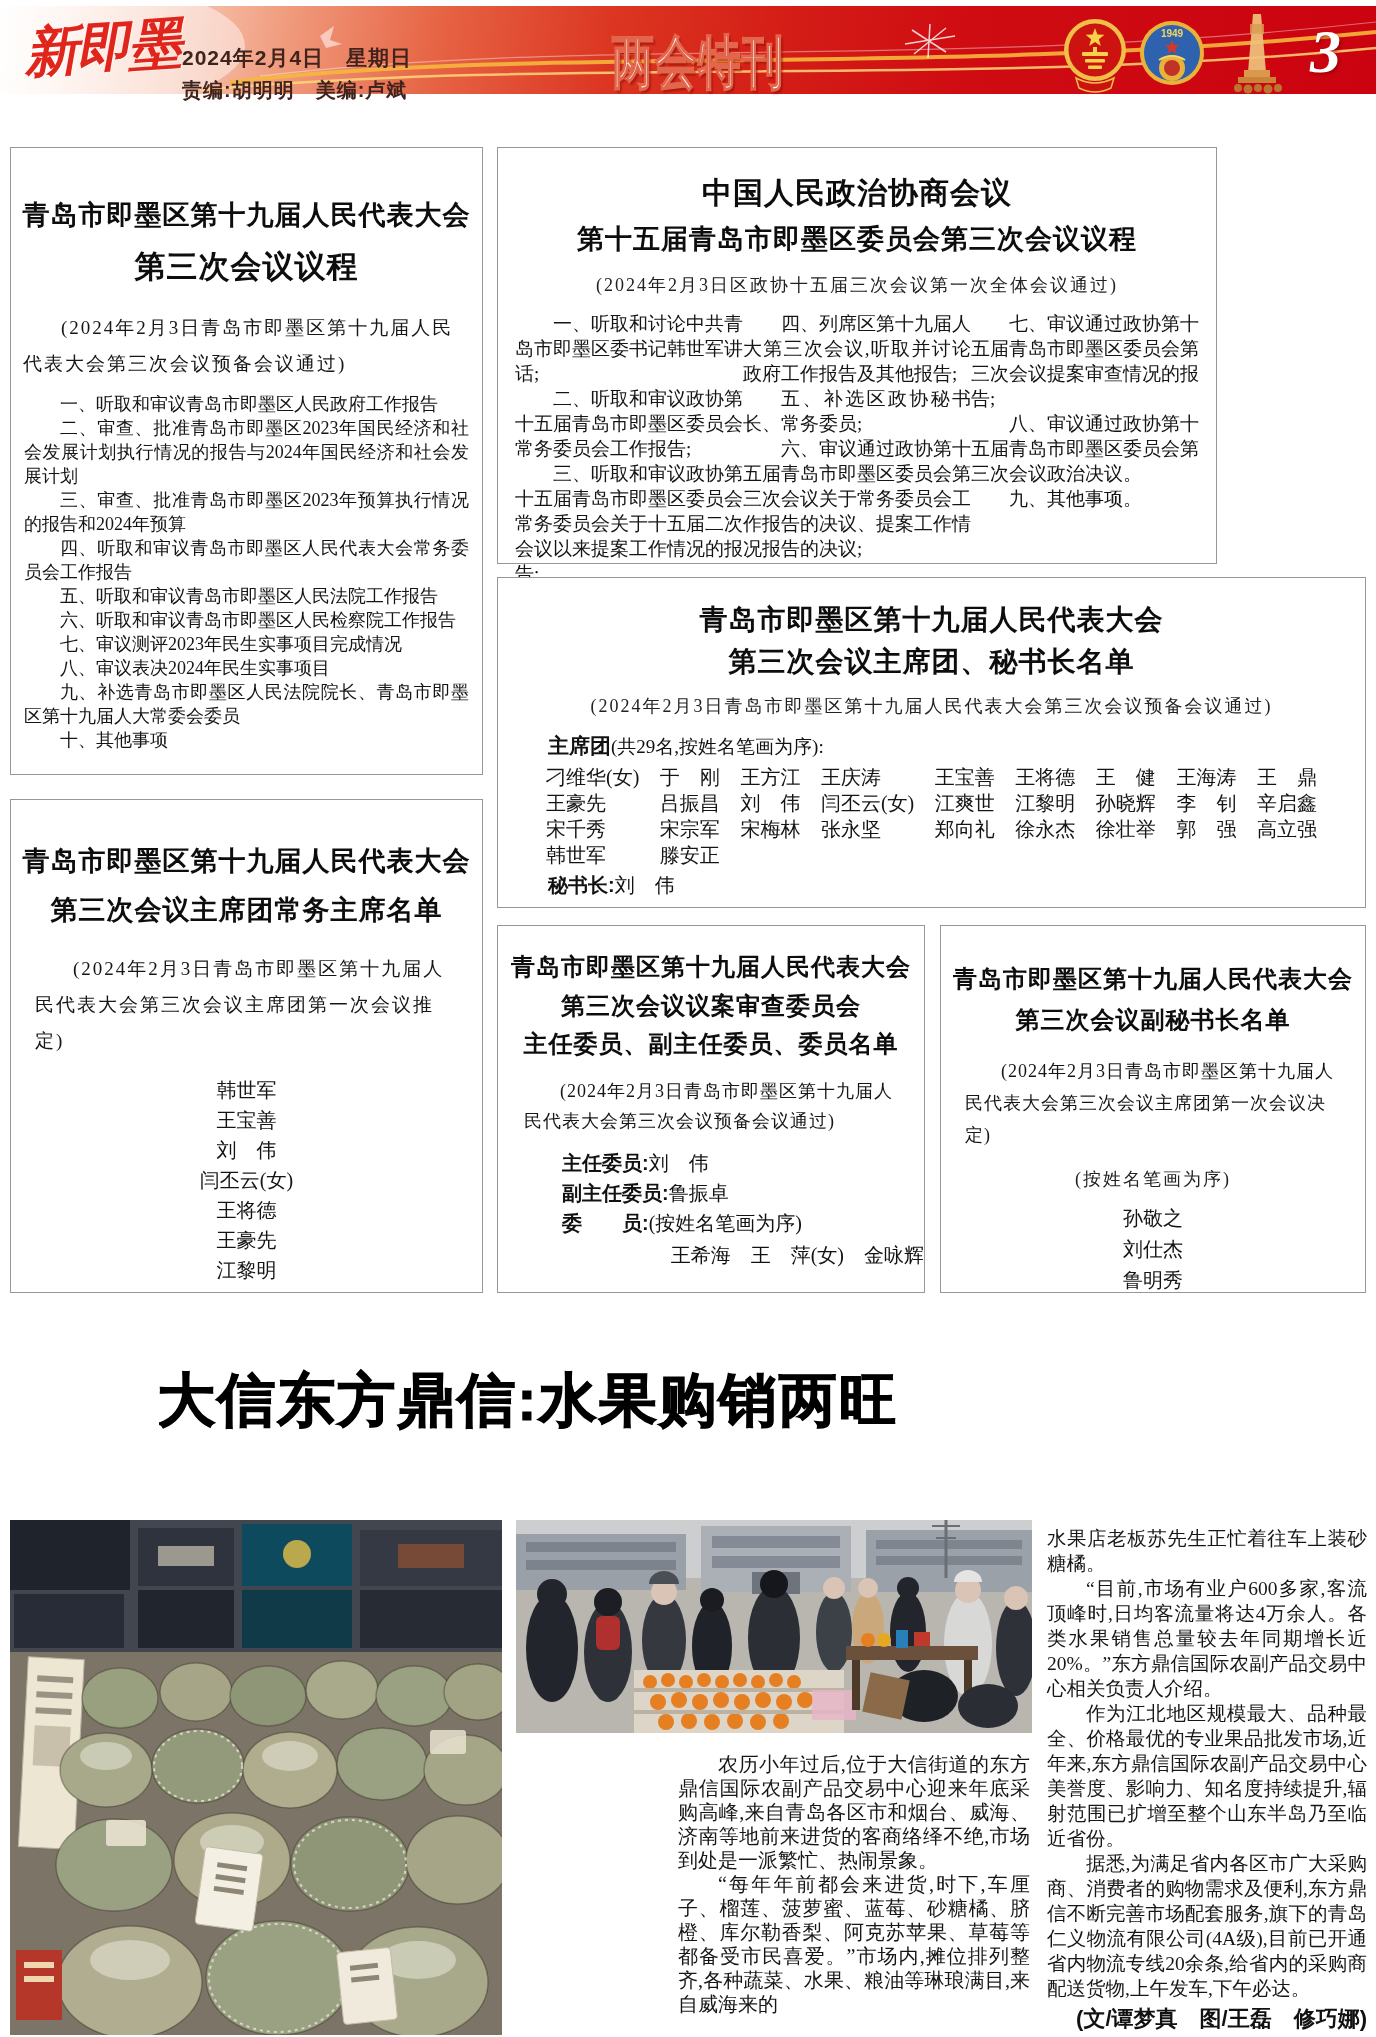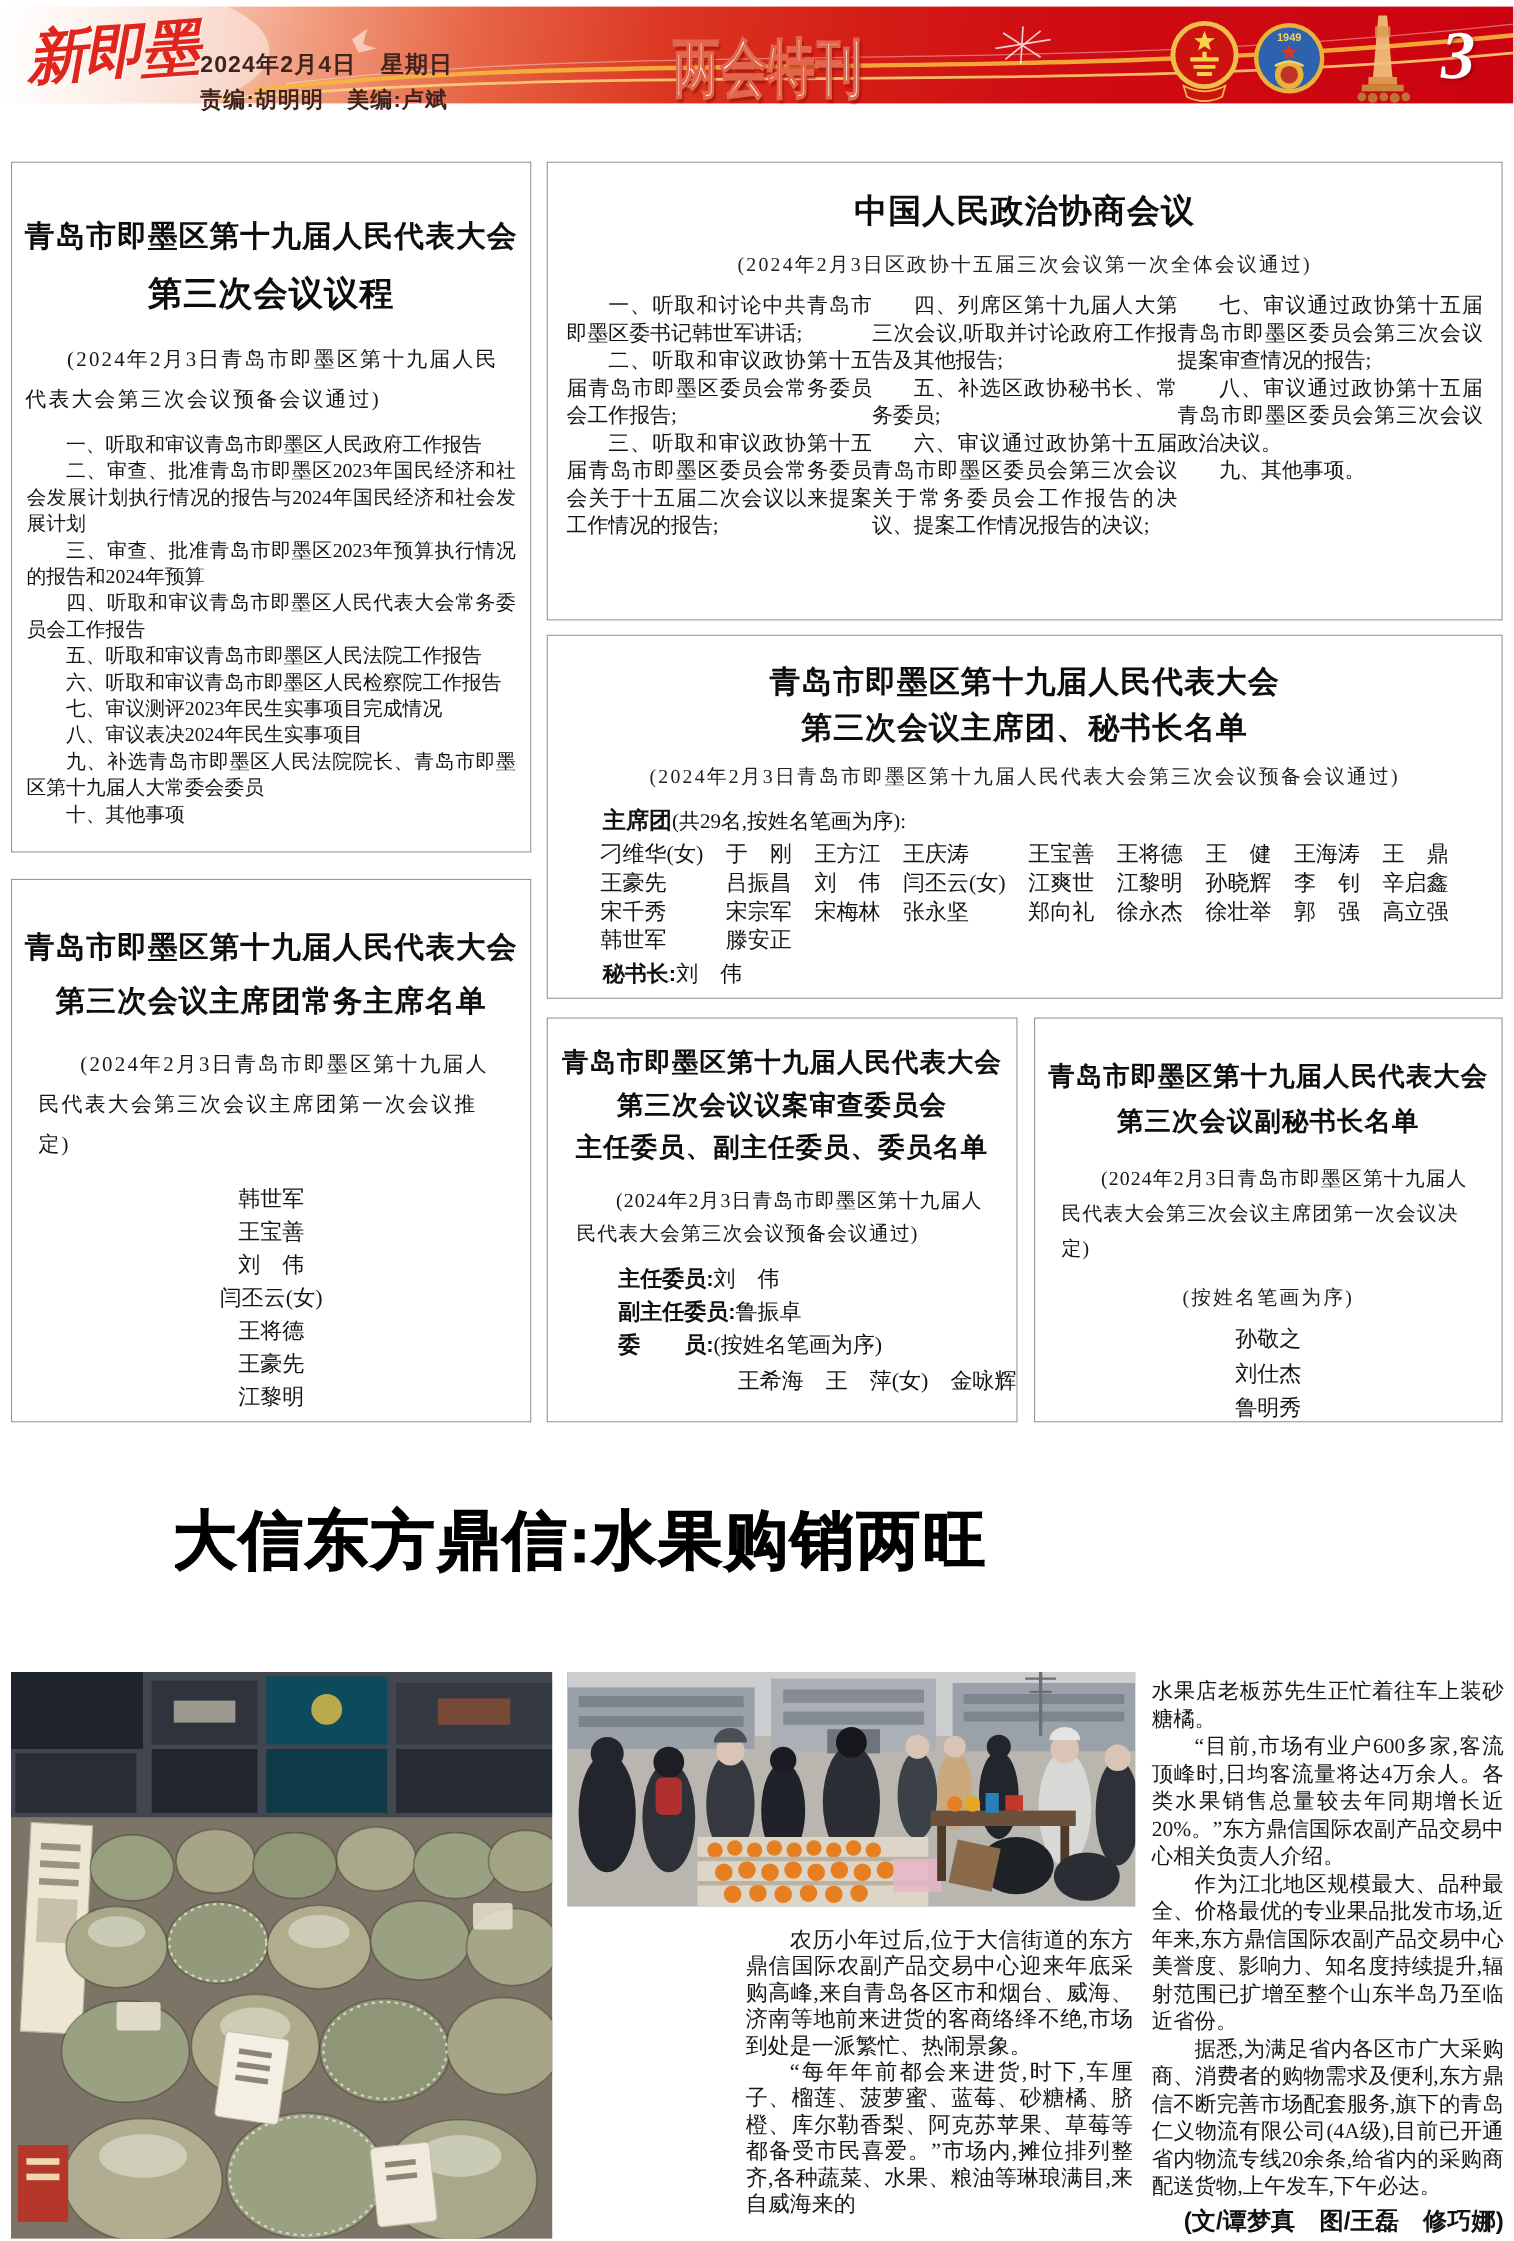--- a/index.html
+++ b/index.html
@@ -35,21 +35,21 @@
   .sub.para{text-indent:2em;text-align:left;}
   .sub.center{text-align:center;text-indent:0;}
 
   #box-rd{left:10px;top:147px;width:473px;height:628px;}
   #box-rd .t1{margin-top:50px;font-size:27px;}
   #box-rd .t2{margin-top:14px;font-size:31px;}
   #box-rd .sub{margin:24px 12px 0;font-size:19px;line-height:36px;}
   #box-rd .items{margin:10px 13px 0;}
   .agenda-item{font-size:18px;line-height:24px;text-align:justify;text-indent:2em;color:#141414;}
 
-  #box-cppcc{left:497px;top:147px;width:869px;height:417px;}
+  #box-cppcc{left:497px;top:147px;width:720px;height:417px;}
   #box-cppcc .t1{margin-top:26px;font-size:30px;}
   #box-cppcc .t2{margin-top:10px;font-size:27px;}
   #box-cppcc .sub{margin-top:16px;font-size:18px;}
   .cppcc-cols{display:flex;margin:14px 17px 0;}
   .cppcc-col{flex:1;min-width:0;}
   .cppcc-col .agenda-item{font-size:19px;line-height:25px;}
 
   #box-pres{left:497px;top:577px;width:869px;height:331px;}
   #box-pres .t1{margin-top:24px;font-size:28px;}
   #box-pres .t2{margin-top:6px;font-size:28px;}
@@ -184,20 +184,21 @@
         <div class="agenda-item">六、听取和审议青岛市即墨区人民检察院工作报告</div>
         <div class="agenda-item">七、审议测评2023年民生实事项目完成情况</div>
         <div class="agenda-item">八、审议表决2024年民生实事项目</div>
         <div class="agenda-item">九、补选青岛市即墨区人民法院院长、青岛市即墨区第十九届人大常委会委员</div>
         <div class="agenda-item">十、其他事项</div>
       </div>
   </div>
 
   <div class="box" id="box-cppcc">
     <div class="bt t1">中国人民政治协商会议</div>
+    <div class="bt t2">第十五届青岛市即墨区委员会第三次会议议程</div>
     <div class="sub center">(2024年2月3日区政协十五届三次会议第一次全体会议通过)</div>
     <div class="cppcc-cols">
       <div class="cppcc-col">
           <div class="agenda-item">一、听取和讨论中共青岛市即墨区委书记韩世军讲话;</div>
           <div class="agenda-item">二、听取和审议政协第十五届青岛市即墨区委员会常务委员会工作报告;</div>
           <div class="agenda-item">三、听取和审议政协第十五届青岛市即墨区委员会常务委员会关于十五届二次会议以来提案工作情况的报告;</div>
         </div>
       <div class="cppcc-col">
           <div class="agenda-item">四、列席区第十九届人大第三次会议,听取并讨论政府工作报告及其他报告;</div>
           <div class="agenda-item">五、补选区政协秘书长、常务委员;</div>

